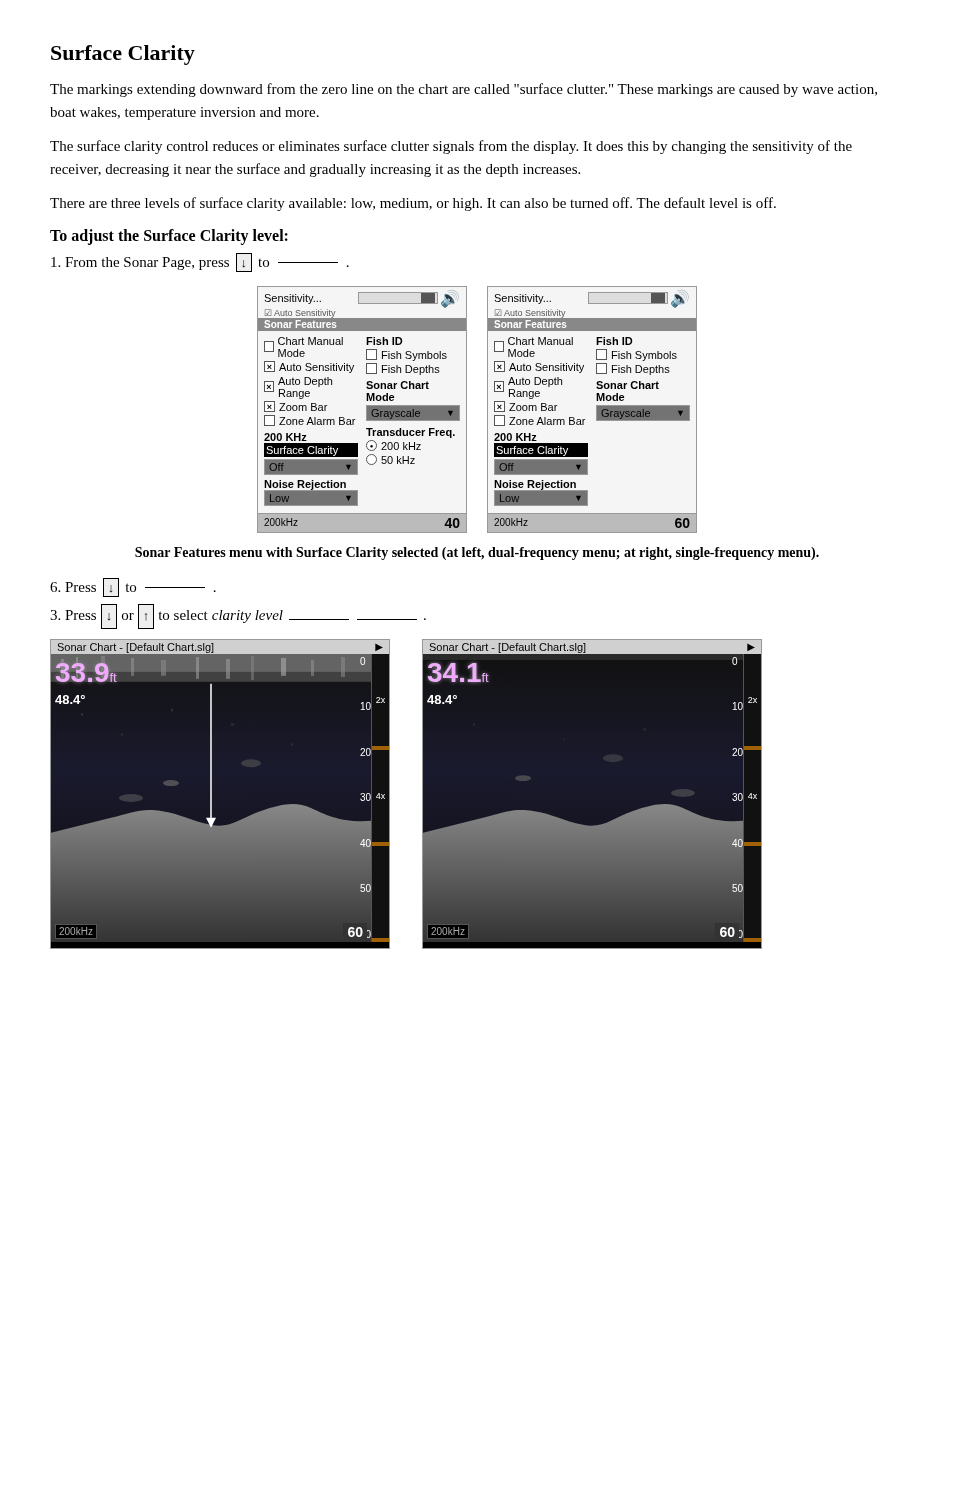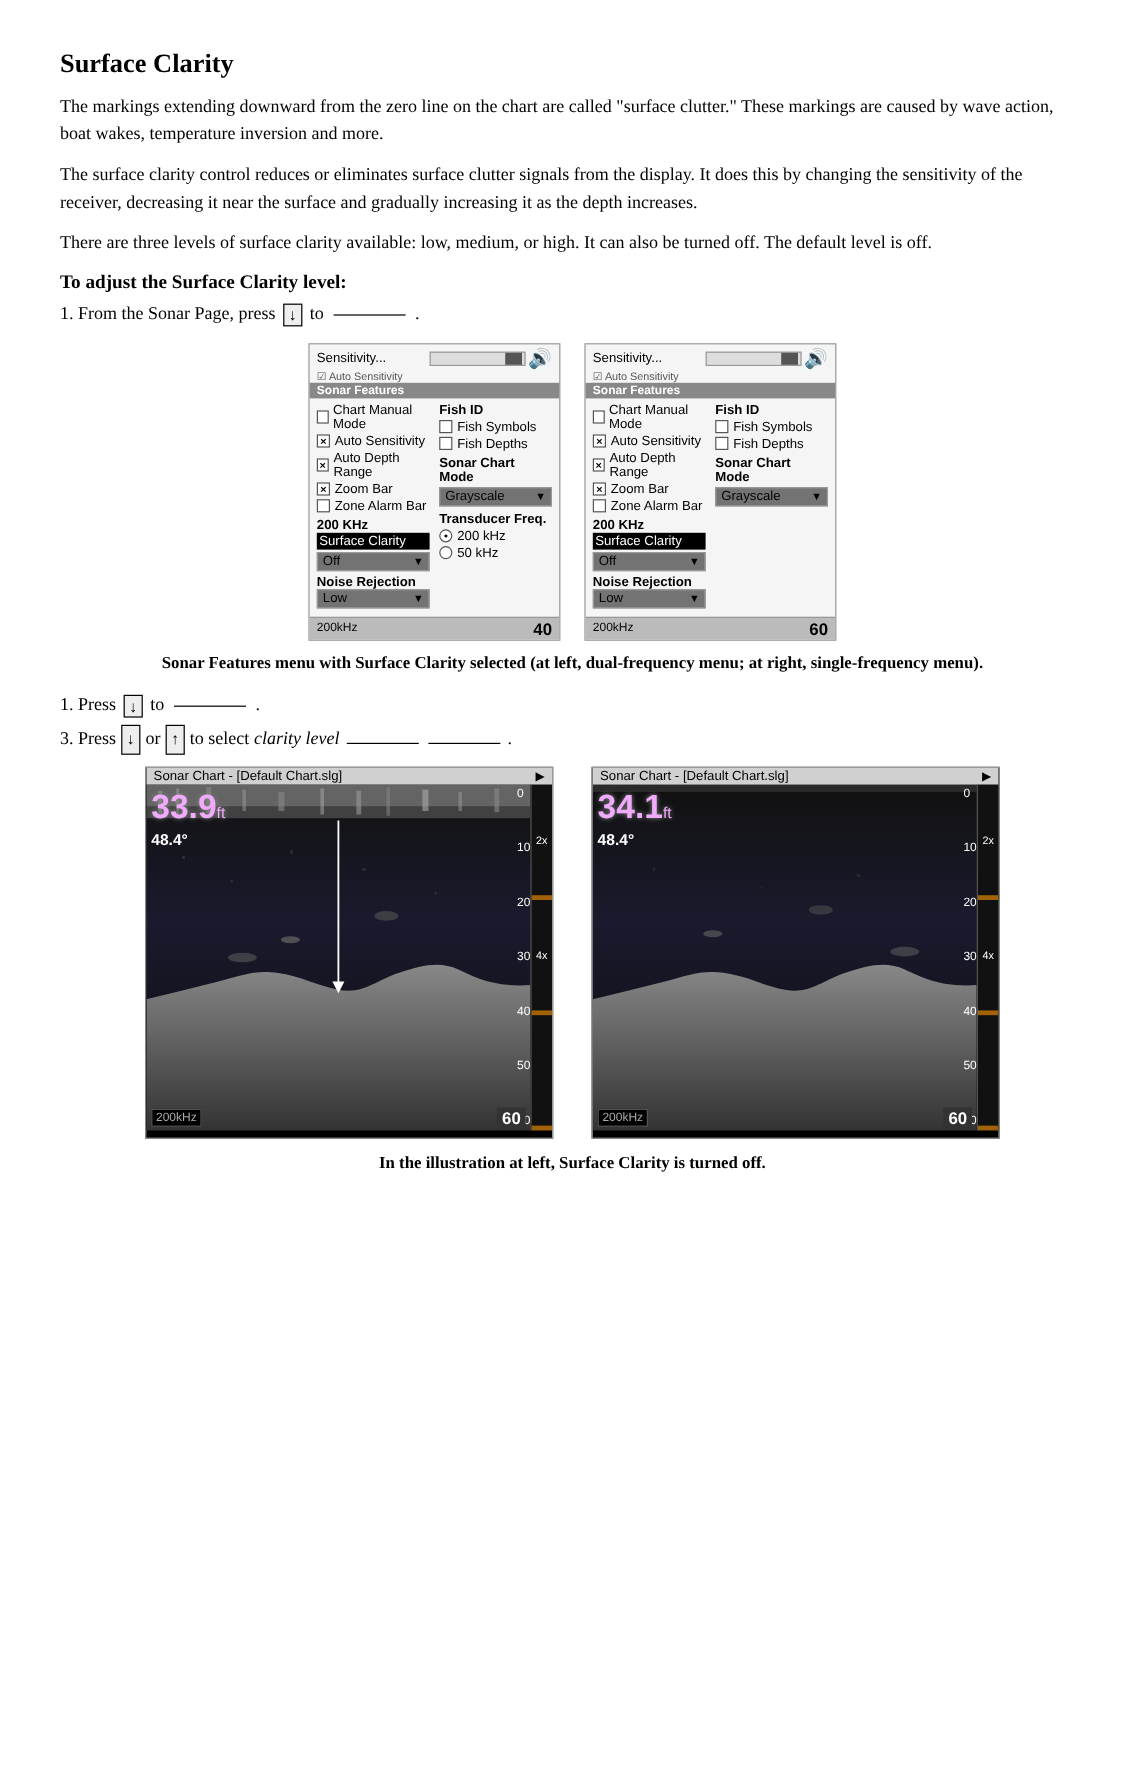--- a/index.html
+++ b/index.html
@@ -193,21 +193,21 @@
       font-weight: bold;
       font-size: 14px;
       margin-top: 6px;
       margin-bottom: 16px;
       line-height: 1.4;
     }
     .sonar-charts-row {
       display: flex;
       gap: 32px;
       margin: 10px 0;
-      justify-content: center;
+      justify-content: flex-start;
     }
     .sonar-chart {
       width: 340px;
       height: 310px;
       border: 1px solid #999;
       position: relative;
       overflow: hidden;
       background: #000;
       font-family: Arial, sans-serif;
     }
@@ -506,21 +506,21 @@
       <span class="menu-freq-label">200kHz</span>
       <span class="menu-bottom-number">60</span>
     </div>
   </div>
 
 </div>
 
 <p class="caption">Sonar Features menu with Surface Clarity selected (at left, dual-frequency menu; at right, single-frequency menu).</p>
 
 <div class="step-line">
-  <span>1. Press</span>
+  <span>6. Press</span>
   <span class="key-symbol">↓</span>
   <span>to</span>
   <span class="separator"></span>
   <span>.</span>
 </div>
 
 <div class="step3-line step">
   <span>3. Press</span>
   <span class="key-symbol">↓</span>
   <span>or</span>
@@ -673,14 +673,13 @@
       <div class="sonar-bottom-bar">
         <span class="sonar-freq-label">200kHz</span>
         <span class="sonar-depth-num">60</span>
       </div>
     </div>
   </div>
 
 </div>
 
 <div class="bottom-caption">
-  <div>In the illustration at left, Surface Clarity is turned off.</div>
 </div>
 
 </body></html>

